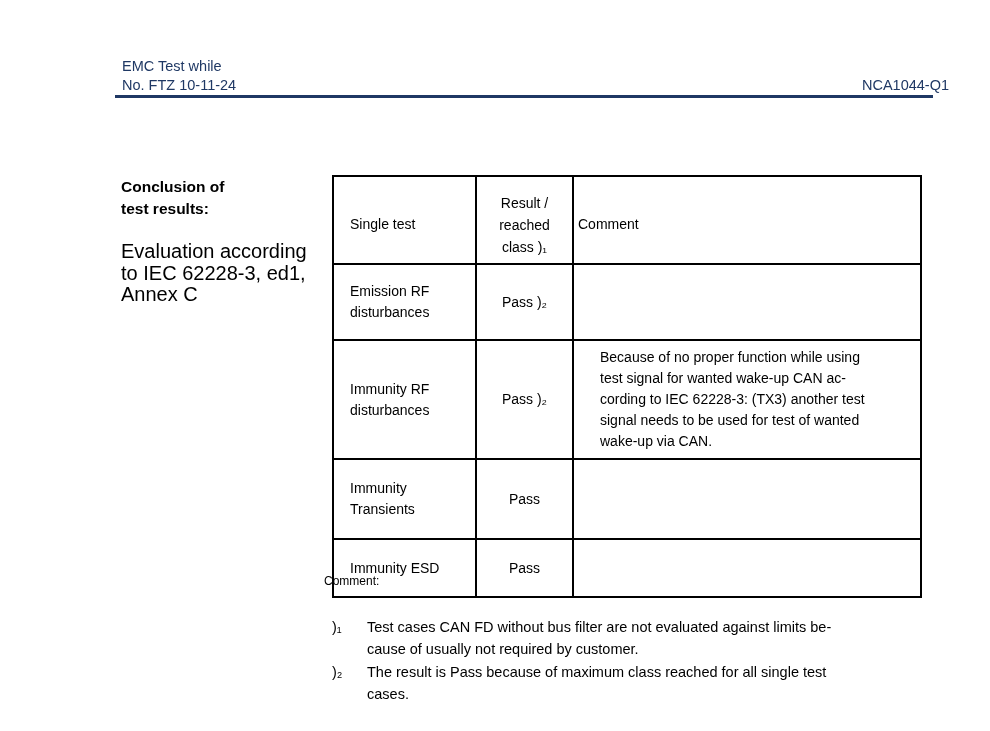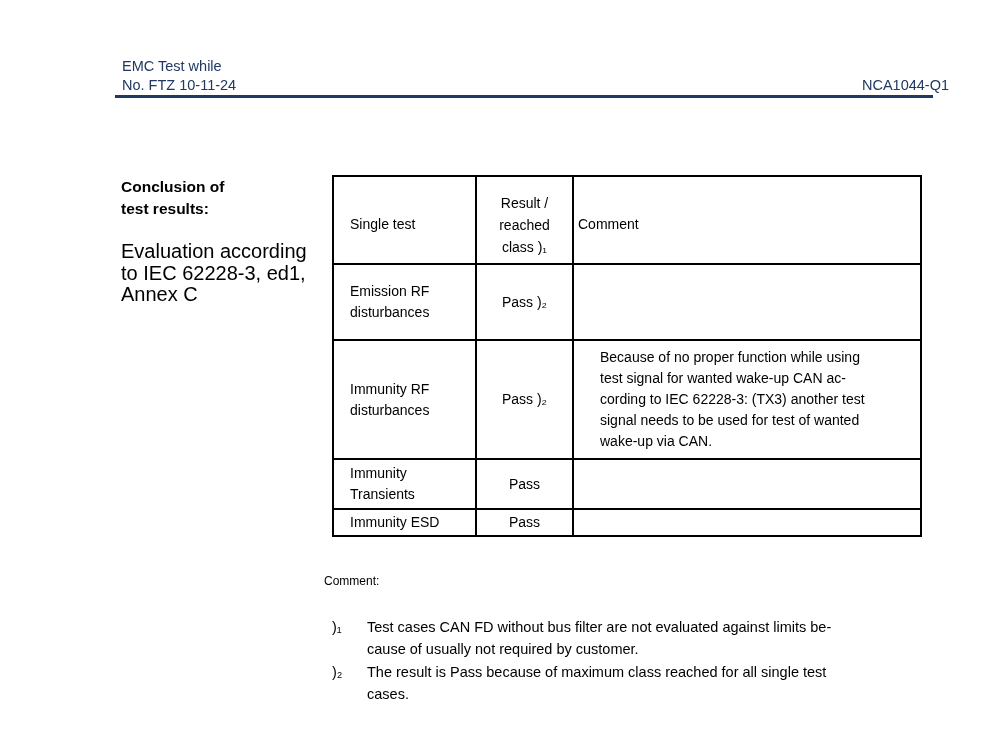--- a/index.html
+++ b/index.html
@@ -52,22 +52,22 @@
   }
   .tbl td {
     border:2px solid #000000;
     vertical-align:middle;
     font-size:14px; line-height:21px;
     overflow:hidden;
   }
   .rh0 { height:88px; }
   .rh1 { height:76px; }
   .rh2 { height:106px; }
-  .rh3 { height:50px; }
-  .rh4 { height:27px; }
+  .rh3 { height:80px; }
+  .rh4 { height:58px; }
   .c-test   { padding-left:16px; }
   .c-result { text-align:center; }
   .c-comment{ padding-left:4px; }
   .v-top    { vertical-align:top; padding-top:9px; }
   .c-result.v-top { line-height:22px; }
   .c-note {
     font-size:13.5px; line-height:18.5px;
     padding:6px 8px 6px 26px;
   }
 

